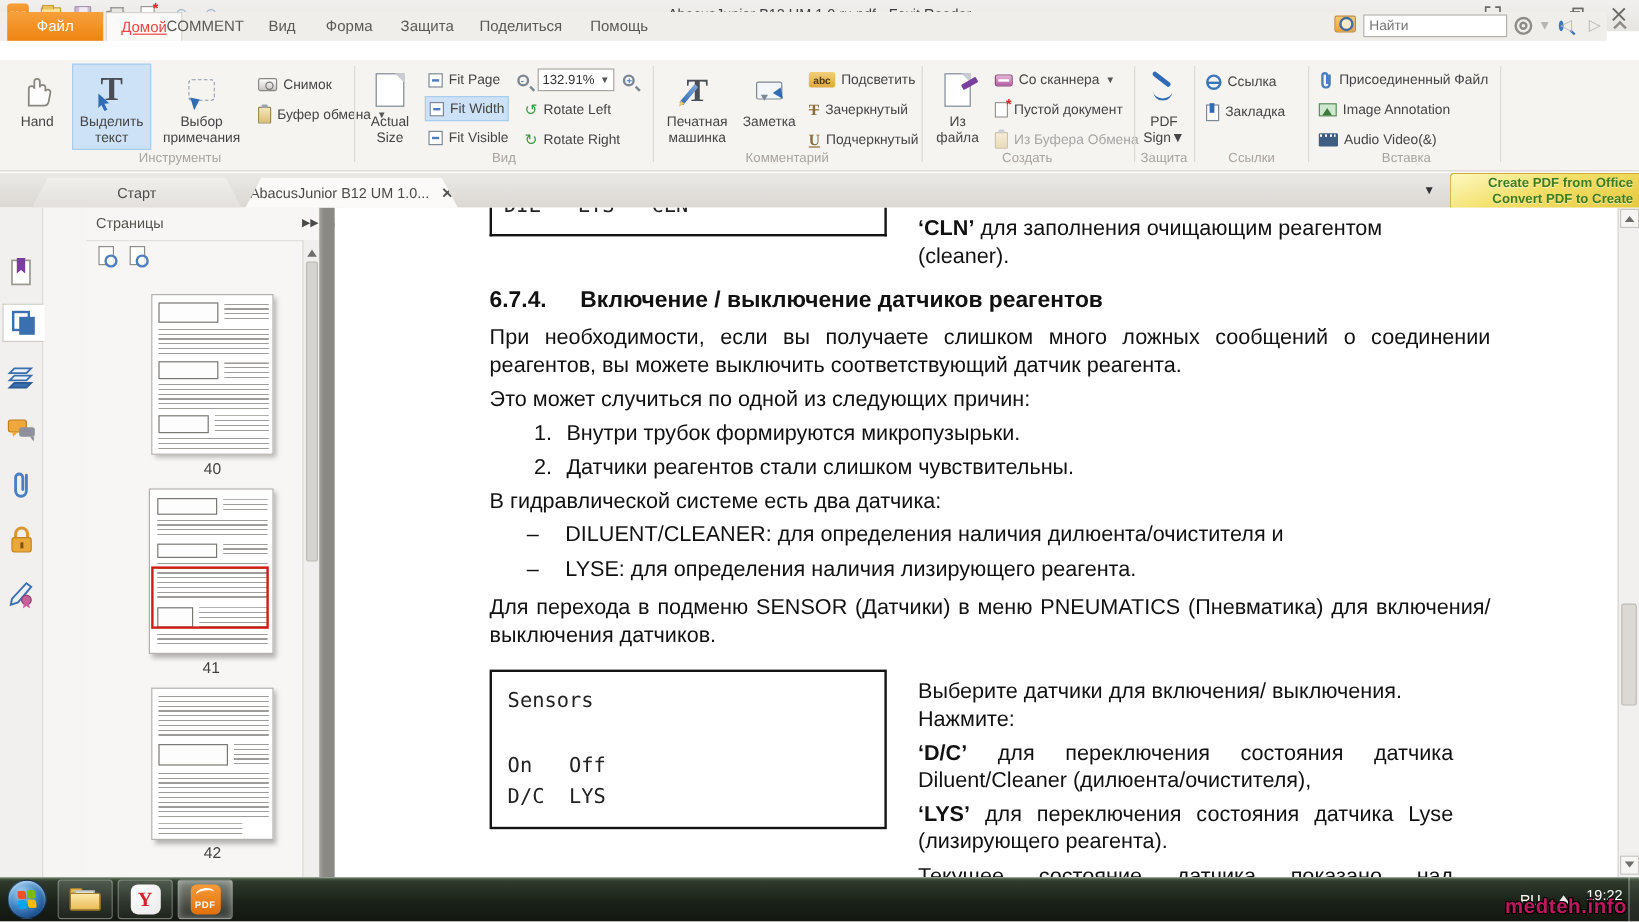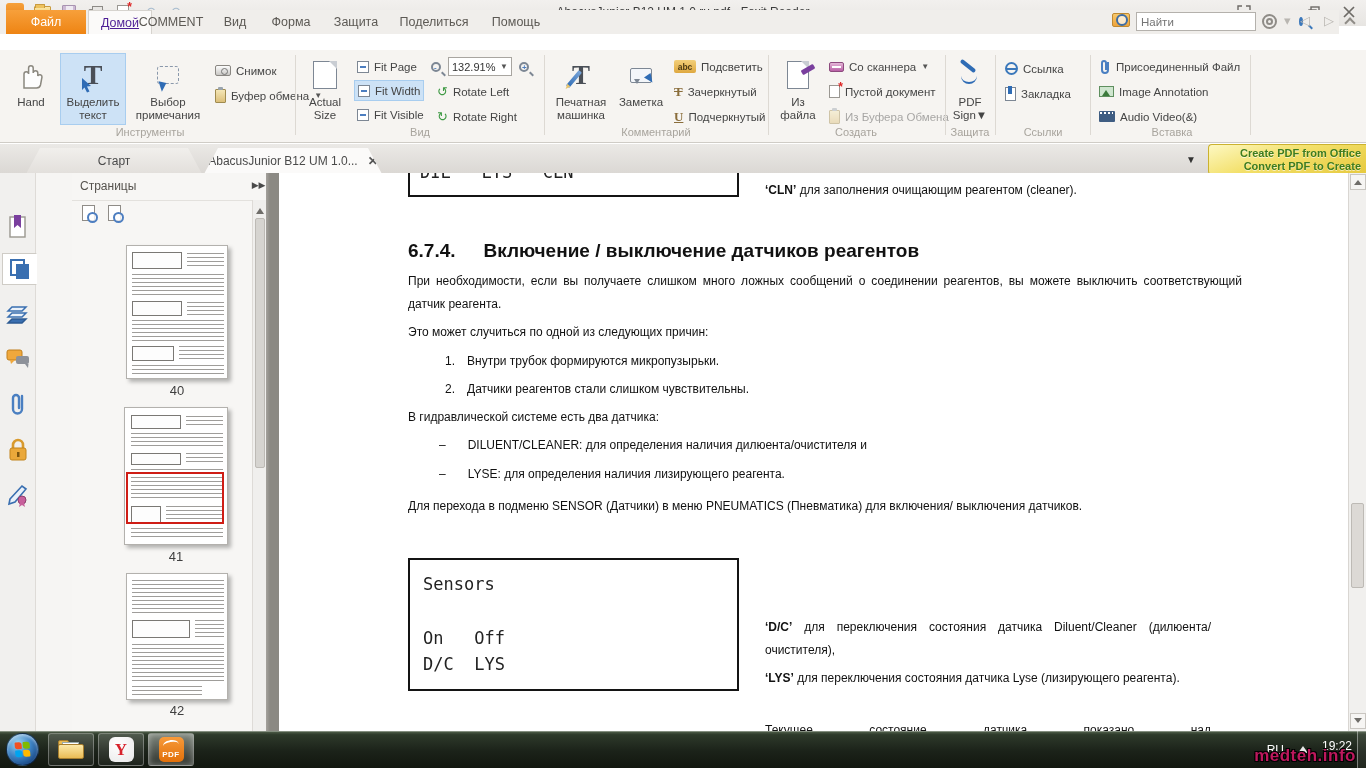--- a/index.html
+++ b/index.html
@@ -26,21 +26,21 @@
   .qcaret { font-size:8px; color:#666; }
   .wtitle { position:absolute; left:0; right:0; top:5px; text-align:center; font-size:12px; color:#3c3c3c; }
   .wbtns { position:absolute; right:8px; top:4px; display:flex; gap:17px; }
   .wb { width:18px; height:16px; display:flex; align-items:center; justify-content:center; cursor:default; }
 
   
   .tabrow { position:absolute; left:0; top:10px; width:1339px; height:24px; background:#f0eeeb; }
   .mtab { position:absolute; top:0; height:24px; display:flex; align-items:center; justify-content:center;
     font-size:12.5px; color:#5c5954; cursor:default; }
   .mtab.file { background:linear-gradient(#f7a03b,#ee8413); color:#fff; border-radius:0 0 0 0; }
-  .mtab.active { background:#fbfaf9; border:1px solid #d6d3ce; border-bottom:none; color:#4c1d95;text-decoration:underline; }
+  .mtab.active { background:#fbfaf9; border:1px solid #d6d3ce; border-bottom:none; color:#ef4444;text-decoration:underline; }
   .foldsearch { position:absolute; left:1112px; top:3px; width:18px; height:14px;
     background:linear-gradient(#f8c96d,#eda33b); border:1px solid #c08a31; border-radius:2px; }
   .foldsearch:after { content:""; position:absolute; right:1px; bottom:0; width:8px; height:8px; border:2px solid #3f6ea5; border-radius:50%; background:rgba(255,255,255,.7); }
   .searchbox { position:absolute; left:1136px; top:2px; width:120px; height:19px; background:#fff; border:1px solid #b4b1ac; display:flex; align-items:center; }
   .searchbox input { border:none; outline:none; flex:1; font-size:11.5px; padding:0 4px; font-family:"Liberation Sans",sans-serif; color:#444; background:transparent; }
   .mgl { width:9px; height:9px; border:2px solid #3b78bb; border-radius:50%; position:relative; margin-right:5px; }
   .mgl:after { content:""; position:absolute; left:7px; top:7px; width:5px; height:2px; background:#3b78bb; transform:rotate(45deg); }
   .gear { position:absolute; left:1262px; top:4px; width:15px; height:15px; border:2px solid #8f8c87; border-radius:50%; }
   .gear:before { content:""; position:absolute; left:2px; top:2px; width:7px; height:7px; border:2px solid #8f8c87; border-radius:50%; box-sizing:border-box; }
   .navarr { position:absolute; top:3px; font-size:13px; color:#b9b6b1; }
@@ -130,21 +130,21 @@
   .tnum { position:absolute; font-size:13px; color:#3f3f3f; width:100px; text-align:center; }
   .tl { position:absolute; background:repeating-linear-gradient(to bottom,#9f9d9a 0 1px,transparent 1px 4px); }
   .tbx { position:absolute; border:1px solid #7a7874; background:#fdfdfd; }
   .redrect { position:absolute; border:2px solid #cf1d15; }
   .pscroll { position:absolute; left:252px; top:27px; width:14px; height:531px; background:#f0efed; border-left:1px solid #dedbd7; }
   .pscroll .th { position:absolute; left:2px; top:18px; width:10px; height:250px; background:#d6d4d0; border:1px solid #bdbab5; border-radius:2px; }
   .pscroll .up { position:absolute; left:3px; top:4px; width:0; height:0; border:4px solid transparent; border-bottom:6px solid #6f6d69; }
   .splitter { position:absolute; left:266px; top:0; width:13px; height:558px; background:linear-gradient(90deg,#a5a29d,#8b8983 30%,#8b8983); }
   .page { position:absolute; left:279px; top:0; width:1069px; height:558px; background:#fff; overflow:hidden; color:#111; }
   .mono { font-family:"DejaVu Sans Mono","Liberation Mono",monospace; }
-  .docp { font-size:12px; line-height:23px; position:absolute; }
+  .docp { font-size:18px; line-height:23px; position:absolute; }
   .just { text-align:justify; }
   .screenbox { position:absolute; border:2px solid #141414; }
   .docscroll { position:absolute; left:1348px; top:0; width:18px; height:558px; background:#f1f0ee; border-left:1px solid #d9d6d2; }
   .docscroll .btn { position:absolute; left:1px; width:16px; height:16px; background:#f6f5f3; border:1px solid #c9c6c1; display:flex; align-items:center; justify-content:center; }
   .tri-up { width:0; height:0; border:4px solid transparent; border-bottom:5px solid #6f6d69; margin-top:-3px; }
   .tri-dn { width:0; height:0; border:4px solid transparent; border-top:5px solid #6f6d69; margin-bottom:-3px; }
   .docscroll .th { position:absolute; left:2px; top:330px; width:13px; height:85px; background:#dcd9d5; border:1px solid #bdbab5; border-radius:2px; }
 
   
   .taskbar { position:absolute; left:0; top:731px; width:1366px; height:37px;
@@ -592,20 +592,22 @@
     </div>
 
     <div class="docp just" style="left:129px;top:322px;width:834px;">Для перехода в подменю SENSOR (Датчики) в меню PNEUMATICS (Пневматика) для включения/ выключения датчиков.</div>
 
     <div class="screenbox" style="left:129px;top:385px;width:331px;height:133px;text-align:center;">
       <div class="mono" style="position:absolute;left:13px;top:14px;font-size:17px;color:#222;">Sensors</div>
       <div class="mono" style="position:absolute;left:13px;top:68px;font-size:17px;white-space:pre;color:#222;">On   Off</div>
       <div class="mono" style="position:absolute;left:13px;top:94px;font-size:17px;white-space:pre;color:#222;">D/C  LYS</div>
     </div>
 
+    <div class="docp" style="left:486px;top:392px;width:446px;white-space:pre-line;">Выберите датчики для включения/ выключения.
+Нажмите:</div>
     <div class="docp just" style="left:486px;top:443px;width:446px;">
       <b>‘D/C’</b> <span>для переключения состояния датчика Diluent/Cleaner (дилюента/очистителя),</span>
     </div>
     <div class="docp just" style="left:486px;top:494px;width:446px;">
       <b>‘LYS’</b> <span>для переключения состояния датчика Lyse (лизирующего реагента).</span>
     </div>
     <div class="docp" style="left:486px;top:546px;width:446px;text-align:justify;text-align-last:justify;">Текущее состояние датчика показано над</div>
   </div>
 
   <div class="docscroll">

